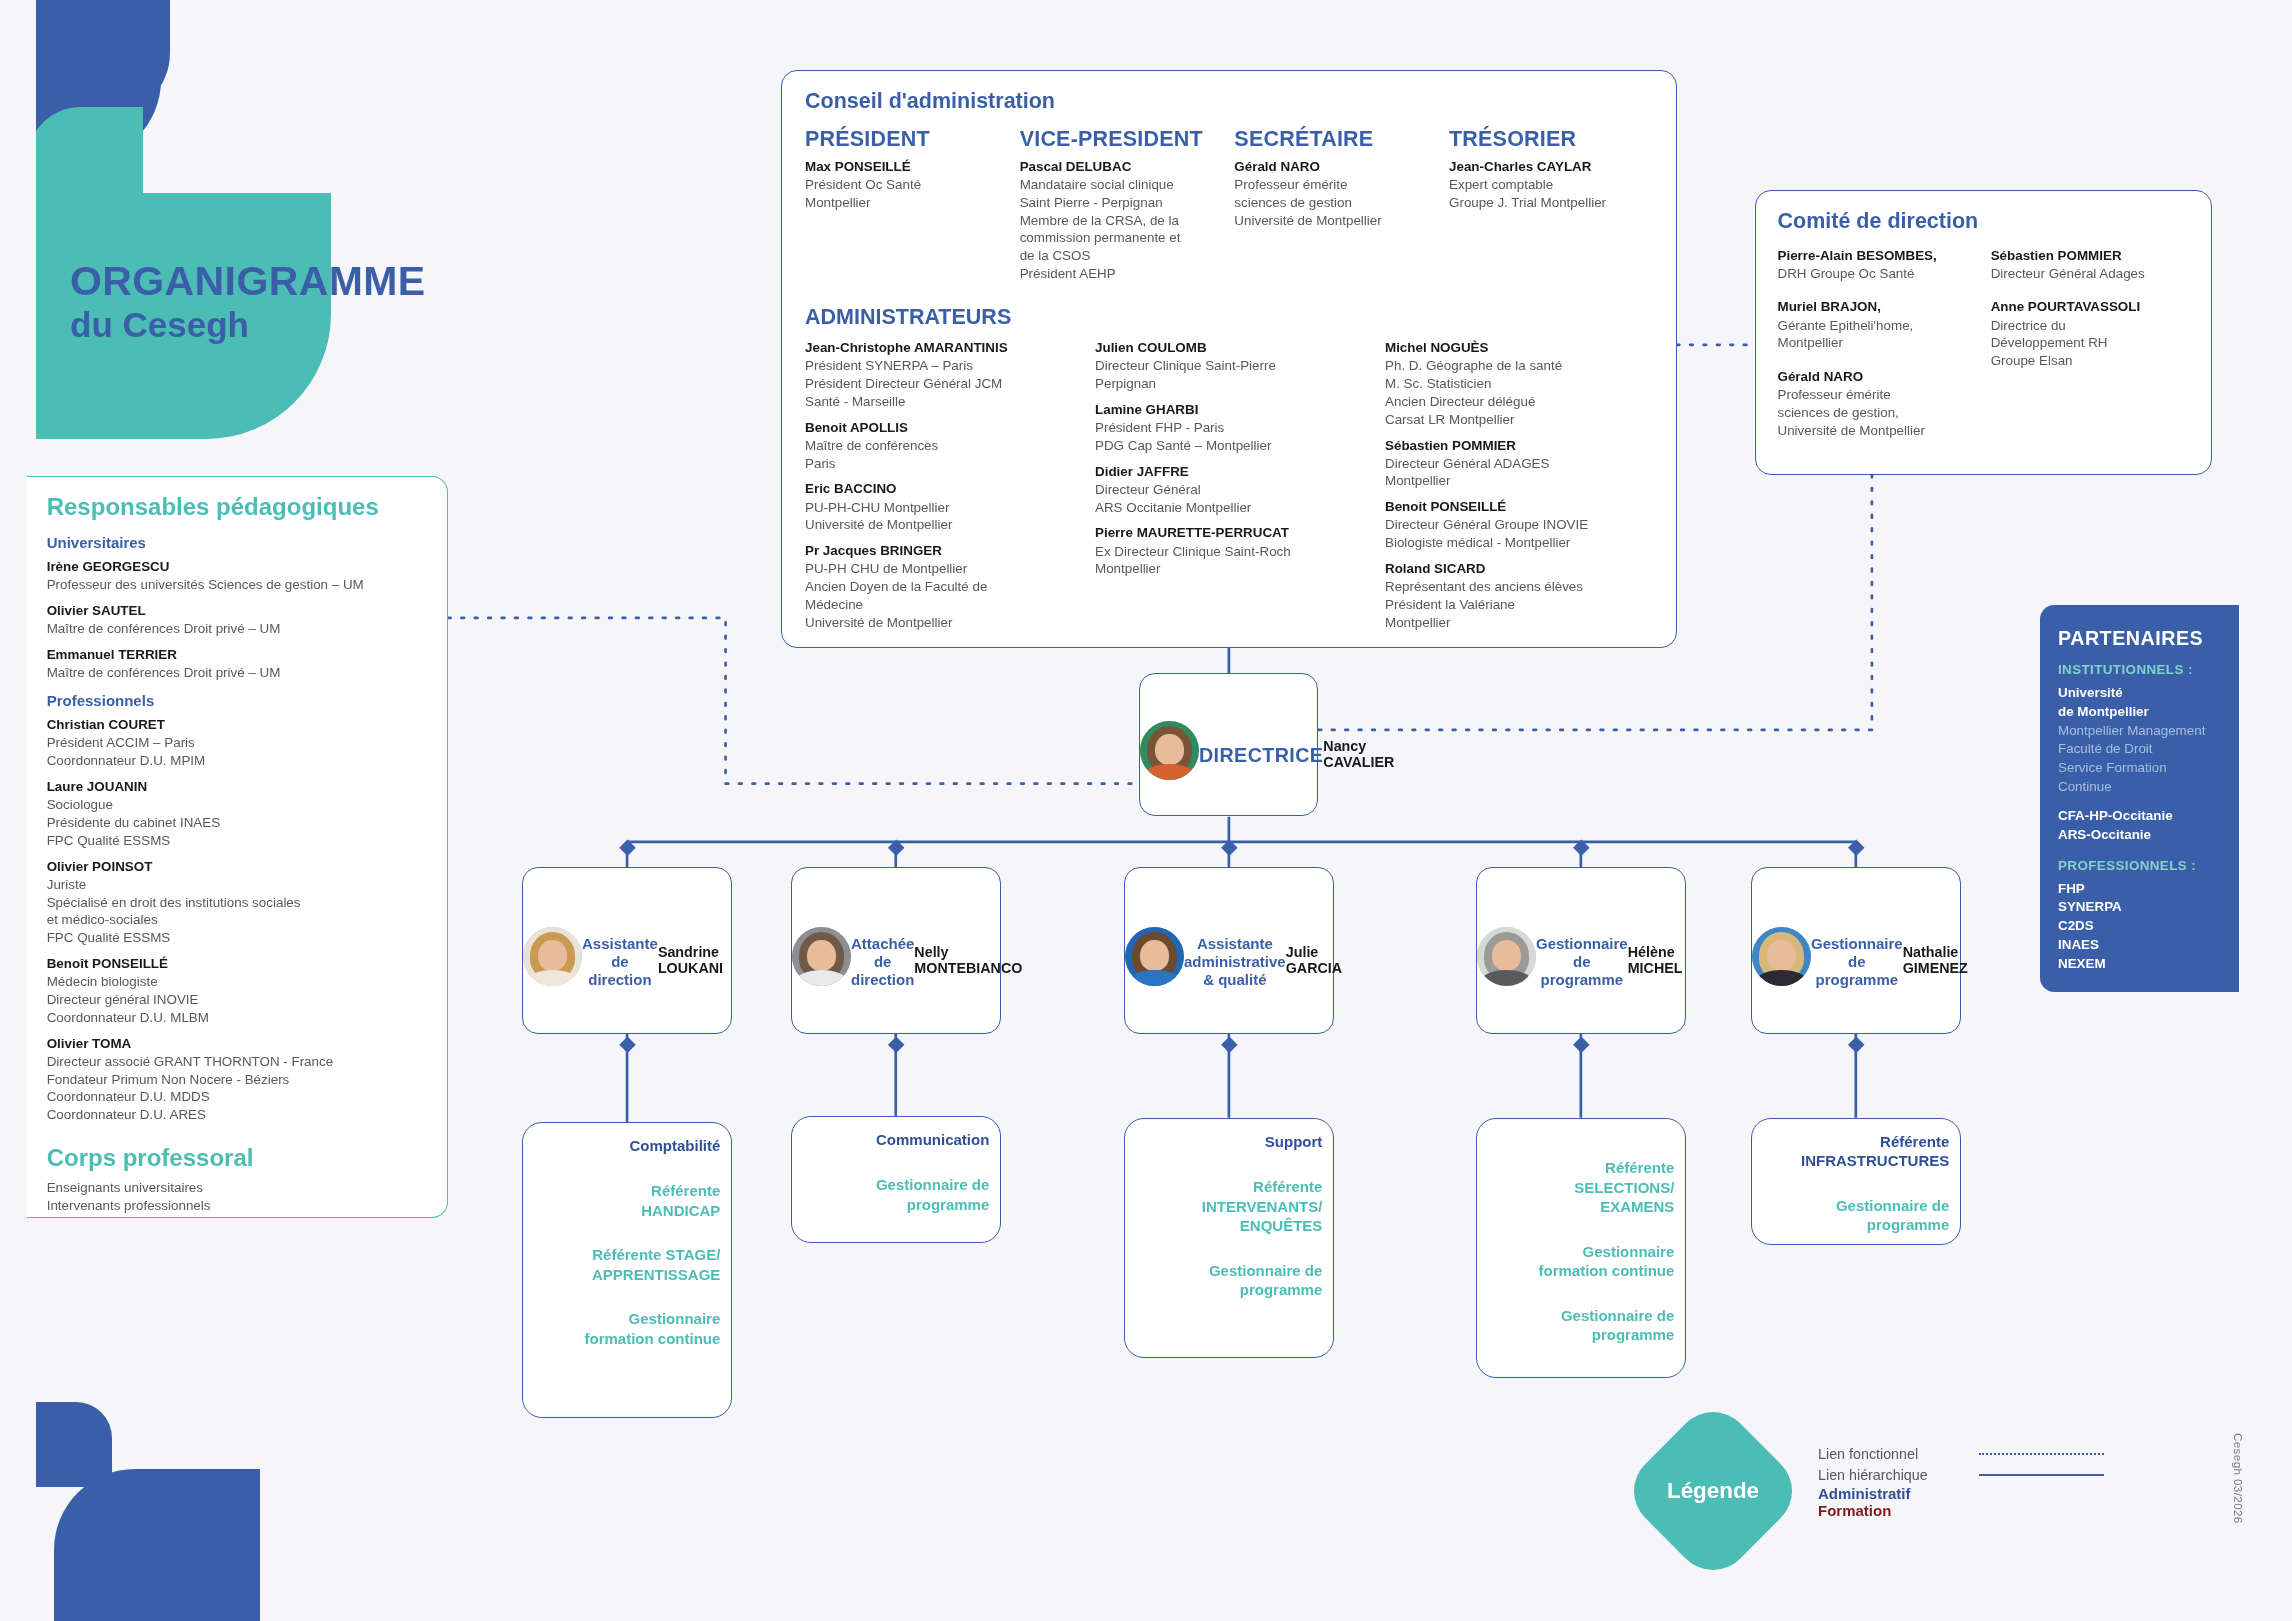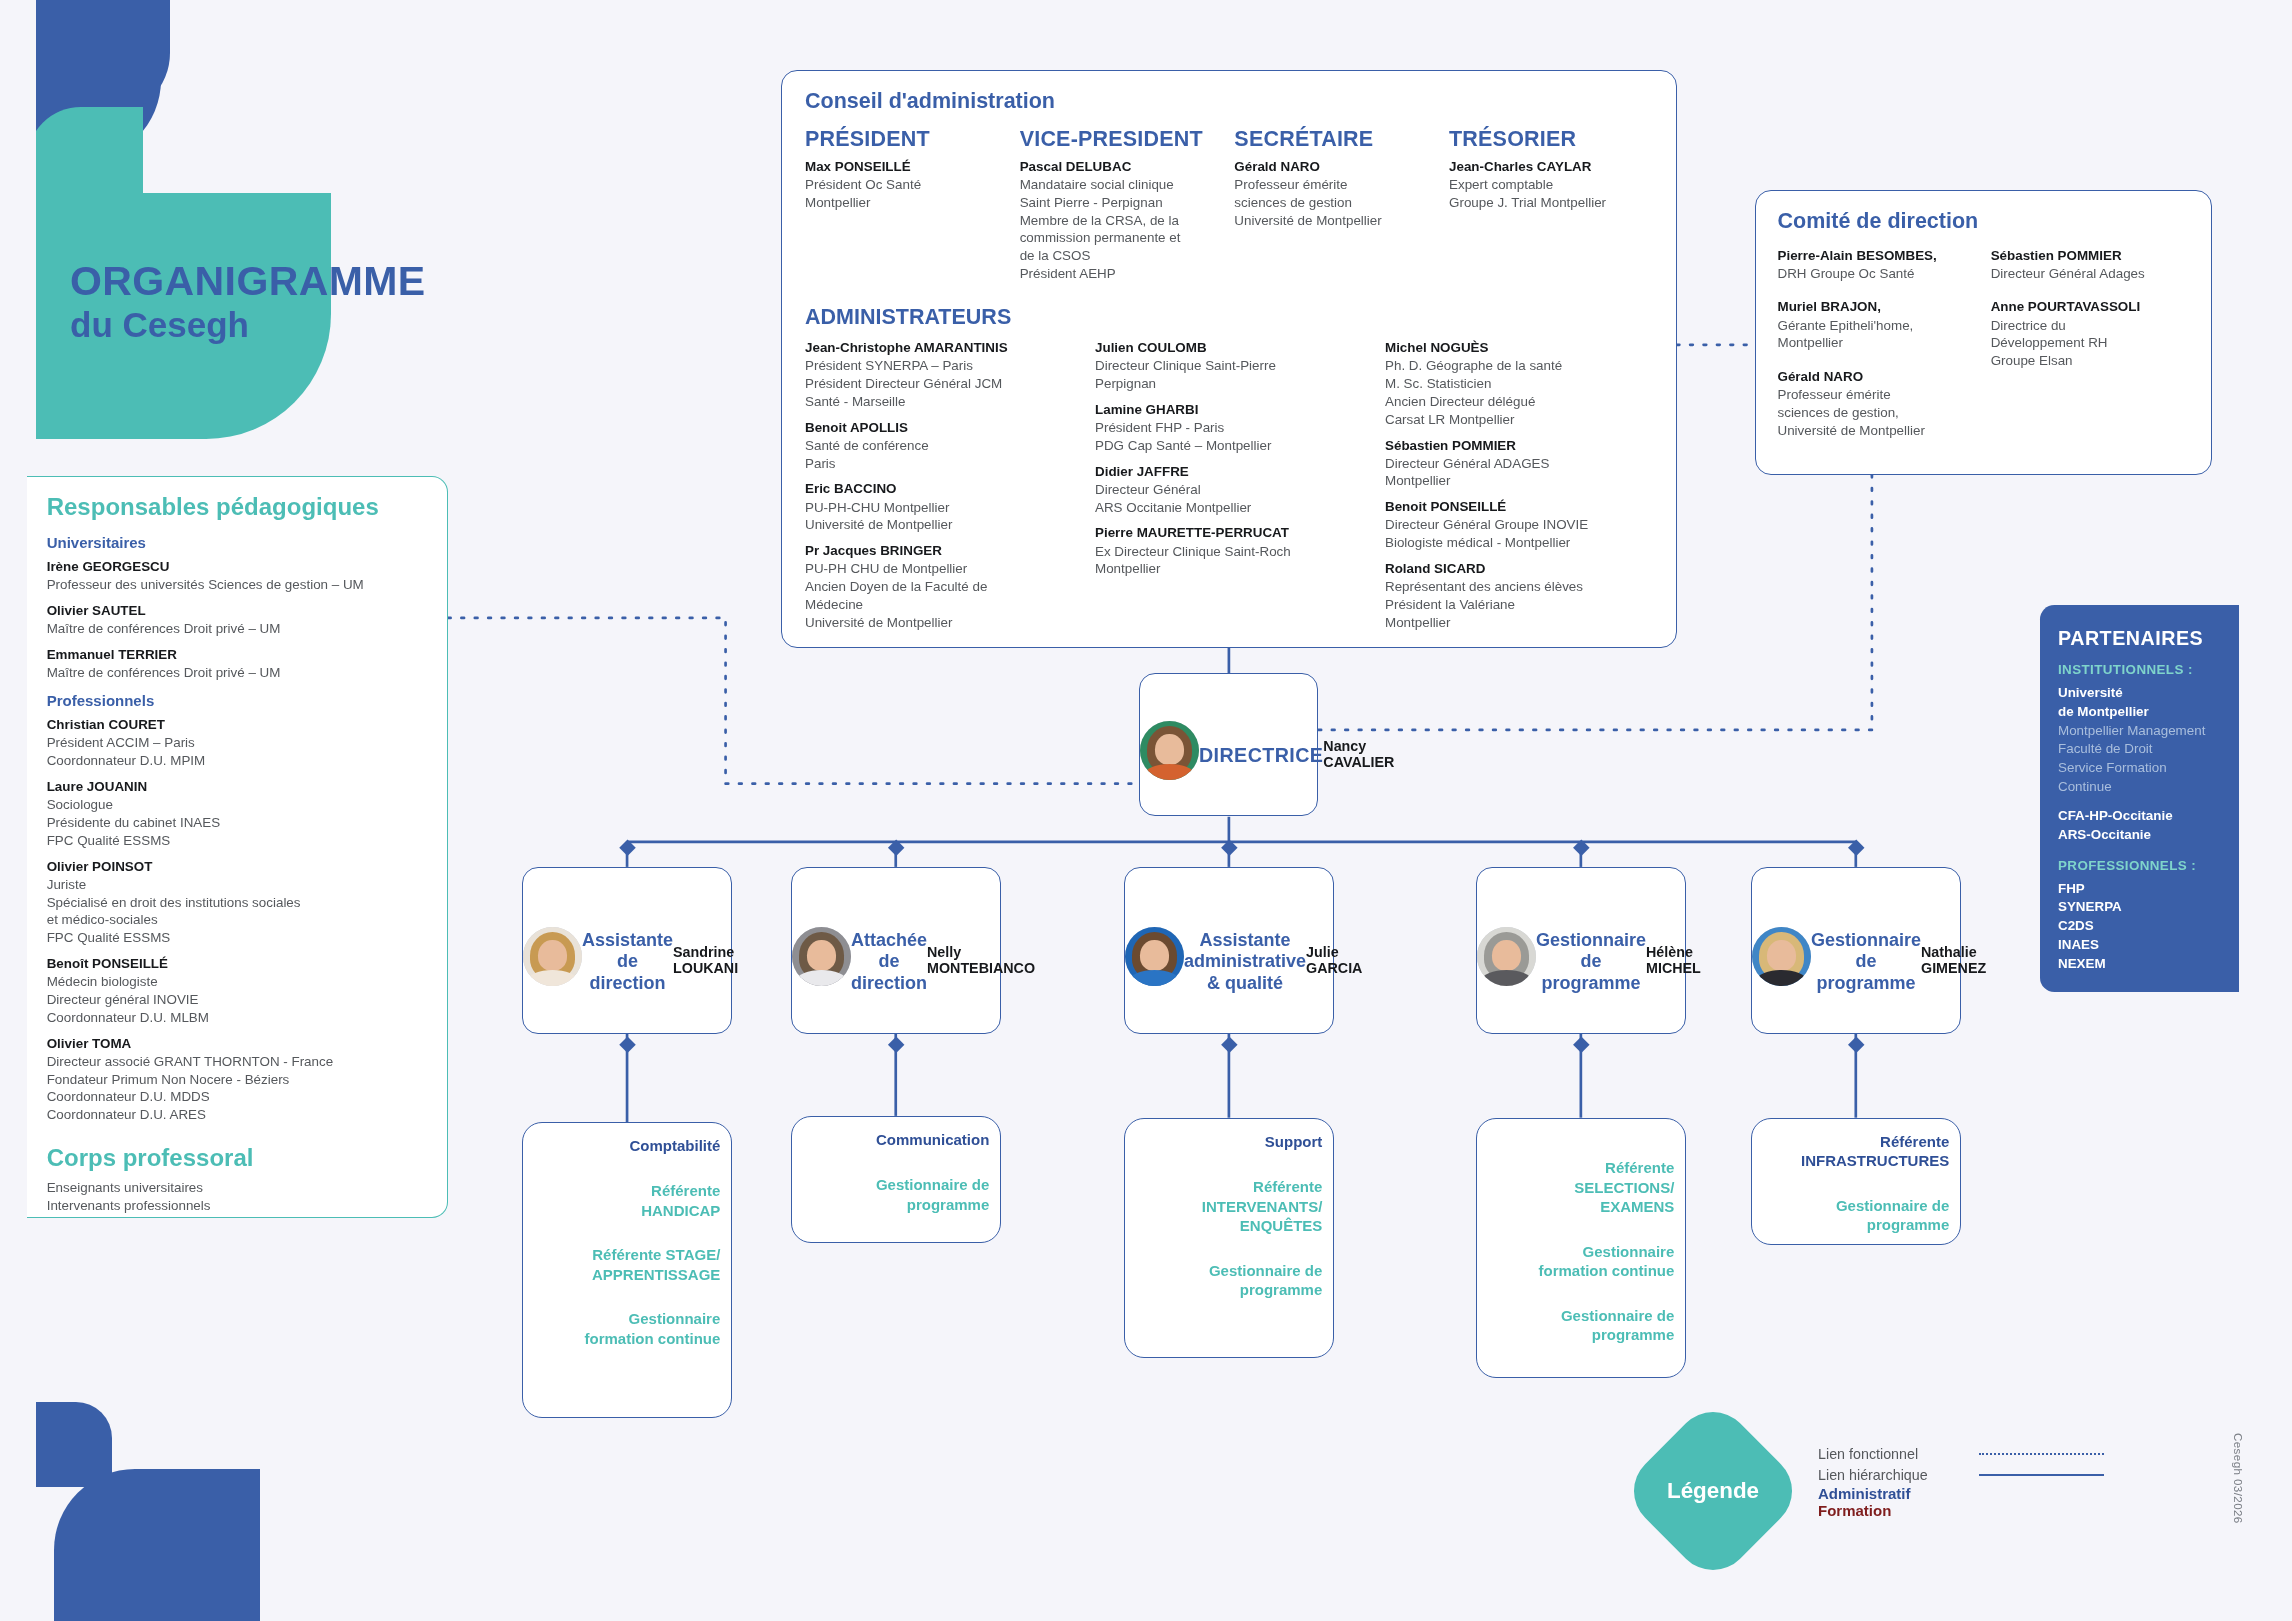--- a/index.html
+++ b/index.html
@@ -122,21 +122,21 @@
   }
   .avatar .face {
     position: absolute; left: 26%; top: 22%; width: 48%; height: 52%;
     border-radius: 50% 50% 46% 46%; background: #e8bb9b;
   }
   .avatar .body {
     position: absolute; left: 8%; bottom: -6%; width: 84%; height: 34%;
     border-radius: 50% 50% 0 0;
   }
   .node-role {
-    color: #3a5fa8; font-weight: 700; font-size: 18px;
+    color: #3a5fa8; font-weight: 700; font-size: 15px;
     text-align: center; line-height: 1.2; margin-top: 10.7px;
   }
   .node-name { font-size: 14.3px; font-weight: 700; color: #17191c; margin-top: 6.3px; }
   #directrice { left: 1139px; top: 673px; width: 179px; height: 143px; }
   #directrice .node-role { font-size: 19.7px; letter-spacing: 0.4px; }
 
   .staff { width: 210px; height: 167px; top: 867px; }
 
   
   .fbox {
@@ -276,21 +276,21 @@
     <div class="admins-cols" id="admins-cols">
         <div>
           <div class="person">
     <div class="p-name">Jean-Christophe AMARANTINIS</div>
     <div class="p-desc">Président SYNERPA – Paris</div>
             <div class="p-desc">Président Directeur Général JCM</div>
             <div class="p-desc">Santé - Marseille</div>
   </div>
           <div class="person">
     <div class="p-name">Benoit APOLLIS</div>
-    <div class="p-desc">Santé de conférence</div>
+    <div class="p-desc">Maître de conférences</div>
             <div class="p-desc">Paris</div>
   </div>
           <div class="person">
     <div class="p-name">Eric BACCINO</div>
     <div class="p-desc">PU-PH-CHU Montpellier</div>
             <div class="p-desc">Université de Montpellier</div>
   </div>
           <div class="person">
     <div class="p-name">Pr Jacques BRINGER</div>
     <div class="p-desc">PU-PH CHU de Montpellier</div>

